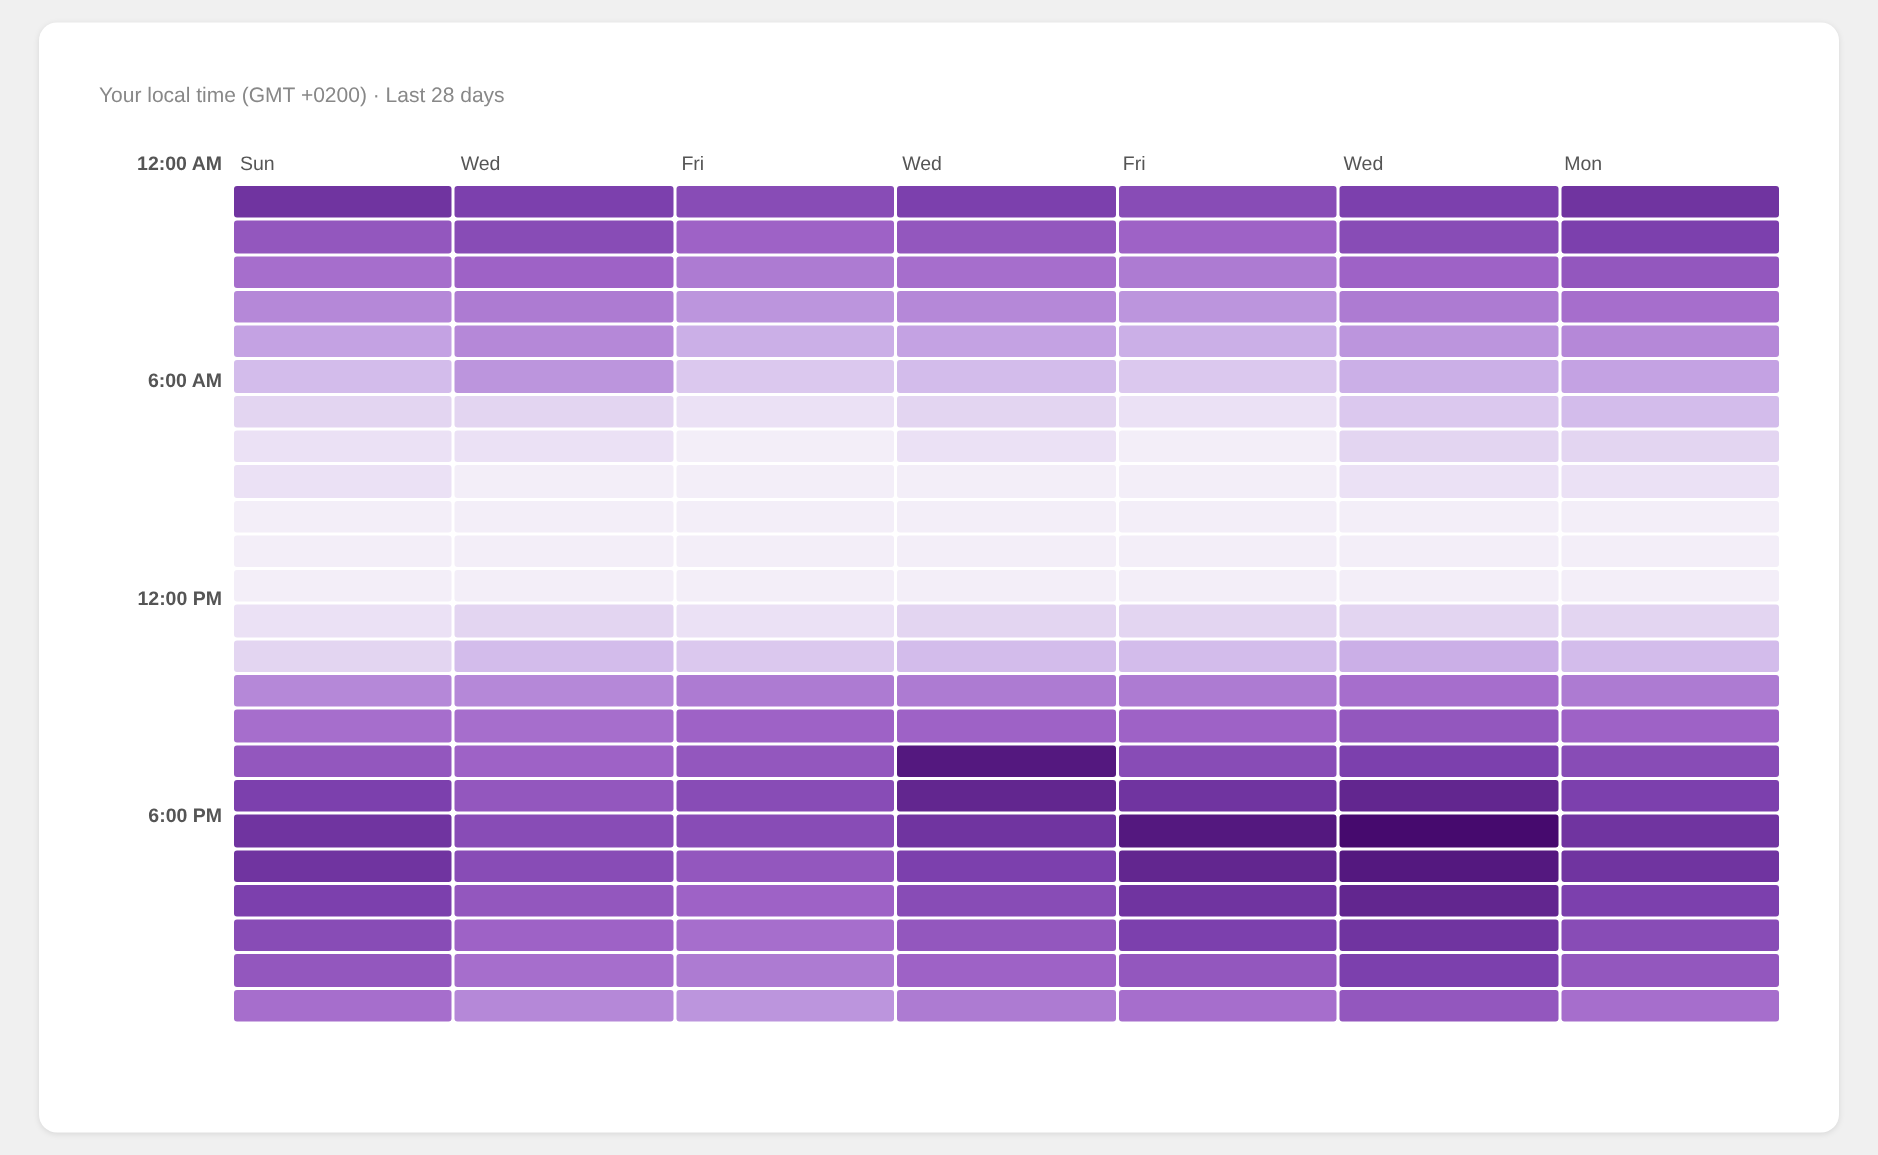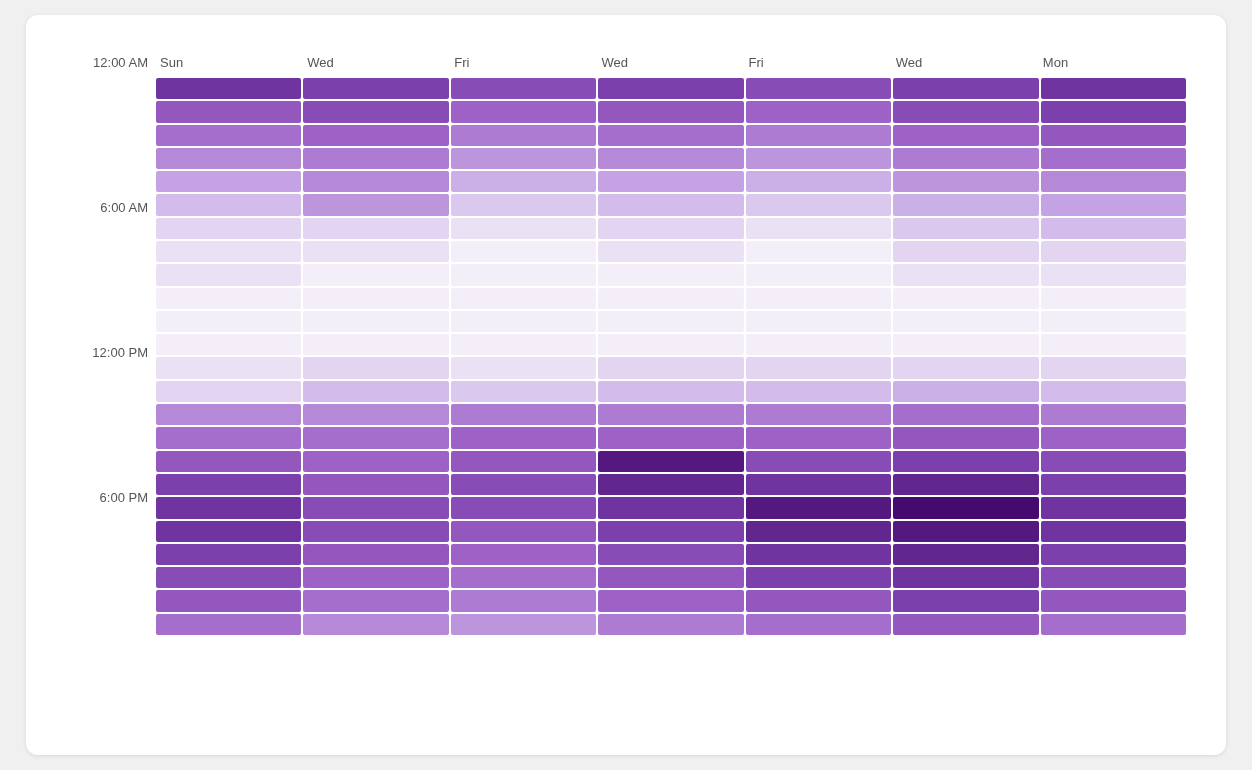--- a/index.html
+++ b/index.html
@@ -34,20 +34,21 @@
       display: flex;
       flex-direction: row;
     }
     .y-axis {
       display: flex;
       flex-direction: column;
       justify-content: space-between;
       padding-top: 36px;
       width: 90px;
       padding-bottom: 4px;
+      font-weight: bold;
     }
     .y-label {
       font-size: 13px;
       color: #555;
       height: 0;
       position: relative;
     }
     .grid-container {
       flex: 1;
       display: flex;
@@ -74,20 +75,21 @@
     }
     .cell {
       border-radius: 2px;
       height: 100%;
     }
   </style>
 </head>
 <body>
 
 <div class="card">
+  <div class="subtitle">Your local time (GMT +0200) · Last 28 days</div>
   <div class="chart-area">
     <div class="y-axis" id="y-axis" style="position: relative; height: 580px; padding-top: 0px;">
         <div class="y-label" style="position: absolute; top: 0%; right: 8px; font-size: 13px; color: rgb(85, 85, 85); white-space: nowrap; transform: translateY(-50%);">12:00 AM</div>
         <div class="y-label" style="position: absolute; top: 25%; right: 8px; font-size: 13px; color: rgb(85, 85, 85); white-space: nowrap; transform: translateY(-50%);">6:00 AM</div>
         <div class="y-label" style="position: absolute; top: 50%; right: 8px; font-size: 13px; color: rgb(85, 85, 85); white-space: nowrap; transform: translateY(-50%);">12:00 PM</div>
         <div class="y-label" style="position: absolute; top: 75%; right: 8px; font-size: 13px; color: rgb(85, 85, 85); white-space: nowrap; transform: translateY(-50%);">6:00 PM</div>
       </div>
     <div class="grid-container">
       <div class="days-header" id="days-header">
           <div class="day-label">Sun</div>

